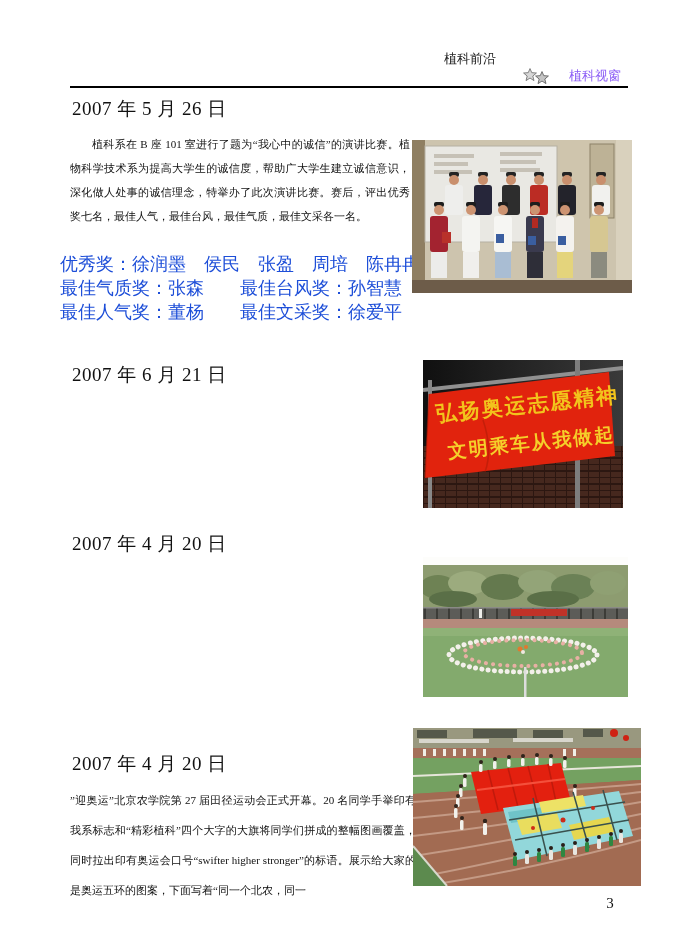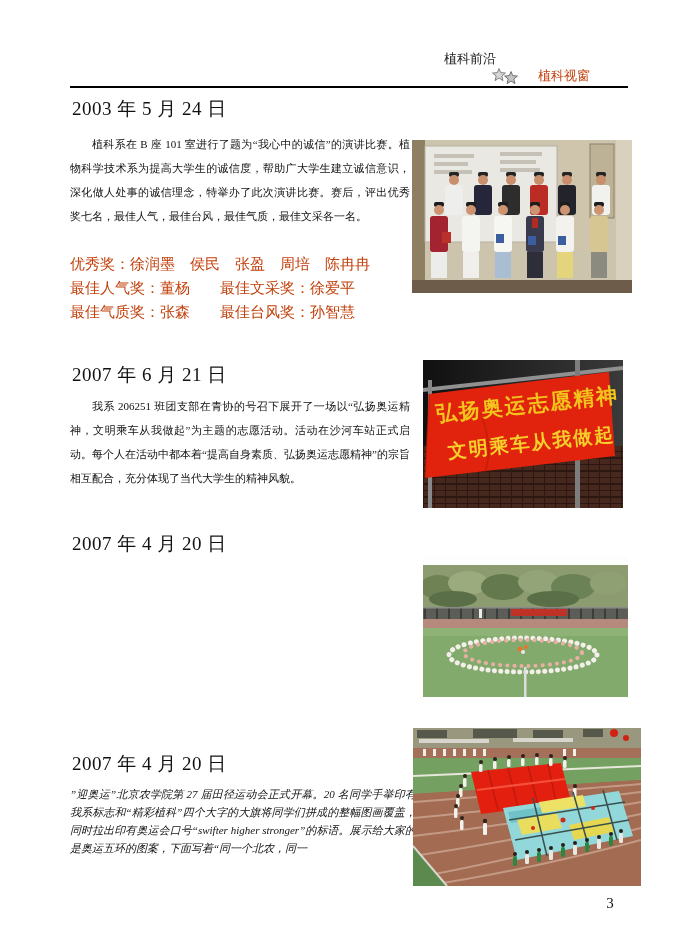--- a/index.html
+++ b/index.html
@@ -1,34 +1,34 @@
 <!DOCTYPE html>
 <html><head>
 <meta charset="utf-8">
 <style>
   html,body{margin:0;padding:0;background:#fff;}
   .page{position:relative;width:694px;height:931px;background:#ffffff;overflow:hidden;
         font-family:"Liberation Serif","DejaVu Serif",serif;color:#1a1a1a;}
   
   .hdr-top{position:absolute;left:444px;top:50px;width:140px;text-align:left;
            font-family:"Liberation Sans","DejaVu Sans",sans-serif;font-size:13px;color:#222;}
-  .hdr-bot{position:absolute;left:492px;top:67px;width:160px;
-           font-family:"Liberation Sans","DejaVu Sans",sans-serif;font-size:13px;color:#c2410c;
+  .hdr-bot{position:absolute;left:523px;top:67px;width:160px;
+           font-family:"Liberation Sans","DejaVu Sans",sans-serif;font-size:13px;color:#8b5cf6;
            display:flex;align-items:center;}
   .hdr-bot .stars{display:inline-flex;margin-right:20px;}
   .hdr-bot .stars svg{display:block;}
   .rule{position:absolute;left:70px;top:86px;width:558px;border-top:2px solid #000;}
   
   .date{position:absolute;left:72px;font-size:19px;letter-spacing:0.5px;color:#111;}
   
   .para{position:absolute;left:70px;width:340px;font-size:11px;line-height:24px;
         text-align:justify;text-indent:2em;color:#111;}
   .para.tight{line-height:21px;width:346px;}
-  .para.noindent{text-indent:0;line-height:18px;width:346px;font-style:italic;}
-  .awards{position:absolute;left:70px;width:560px;font-size:15px;line-height:24px;color:#c2410c;}
+  .para.noindent{text-indent:0;line-height:30px;width:346px;}
+  .awards{position:absolute;left:60px;width:560px;font-size:18px;line-height:24px;color:#1d4ed8;}
   .awards div{white-space:pre-wrap;}
   
   .photo{position:absolute;overflow:hidden;}
   .photo svg{display:block;}
   .pagenum{position:absolute;left:598px;top:895px;width:24px;text-align:center;
            font-size:15px;color:#111;}
 </style>
 </head>
 <body>
 
@@ -41,26 +41,26 @@
           <polygon points="6,0.5 7.5,4 11.5,4.3 8.4,6.9 9.4,10.8 6,8.6 2.6,10.8 3.6,6.9 0.5,4.3 4.5,4" fill="#d7d7d7" stroke="#777" stroke-width="0.8"></polygon>
         </svg>
       <svg width="14" height="14" viewBox="0 0 12 12" style="margin-left:-2px;margin-top:3px;">
           <polygon points="6,0.5 7.5,4 11.5,4.3 8.4,6.9 9.4,10.8 6,8.6 2.6,10.8 3.6,6.9 0.5,4.3 4.5,4" fill="#c4c4c4" stroke="#666" stroke-width="0.8"></polygon>
         </svg>
     </span>
     <span>植科视窗</span>
   </div>
   <div class="rule"></div>
 
-  <div class="date" style="top:96px;">2003 年 5 月 24 日</div>
+  <div class="date" style="top:96px;">2007 年 5 月 26 日</div>
   <div class="para" style="top:132px;">植科系在 B 座 101 室进行了题为“我心中的诚信”的演讲比赛。植物科学技术系为提高大学生的诚信度，帮助广大学生建立诚信意识，深化做人处事的诚信理念，特举办了此次演讲比赛。赛后，评出优秀奖七名，最佳人气，最佳台风，最佳气质，最佳文采各一名。</div>
   <div class="awards" style="top:252px;">
     <div>优秀奖：徐润墨　侯民　张盈　周培　陈冉冉</div>
+    <div>最佳气质奖：张森　　最佳台风奖：孙智慧</div>
     <div>最佳人气奖：董杨　　最佳文采奖：徐爱平</div>
-    <div>最佳气质奖：张森　　最佳台风奖：孙智慧</div>
   </div>
 
   <div class="photo" style="left:412px;top:140px;width:220px;height:153px;">
     <svg width="220" height="153" viewBox="0 0 220 153">
       <rect width="220" height="153" fill="#cdc4ae"></rect>
       <rect x="0" width="13" height="153" fill="#8f7f62"></rect>
       <rect x="13" y="6" width="132" height="96" fill="#e9e8e3" stroke="#b5b0a2"></rect>
       <g fill="#c6c1b6">
         <rect x="22" y="14" width="40" height="4"></rect>
           <rect x="22" y="22" width="34" height="4"></rect>
@@ -125,21 +125,20 @@
       <g>
         <rect x="30" y="92" width="9" height="11" fill="#b8312a"></rect>
         <rect x="84" y="94" width="8" height="9" fill="#3a5ea0"></rect>
         <rect x="116" y="96" width="8" height="9" fill="#3a5ea0"></rect>
         <rect x="146" y="96" width="8" height="9" fill="#3a5ea0"></rect>
       </g>
     </svg>
   </div>
 
   <div class="date" style="top:362px;">2007 年 6 月 21 日</div>
-  <div class="para" style="top:394px;">我系 206251 班团支部在青协的号召下展开了一场以“弘扬奥运精神，文明乘车从我做起”为主题的志愿活动。活动在沙河车站正式启动。每个人在活动中都本着“提高自身素质、弘扬奥运志愿精神”的宗旨相互配合，充分体现了当代大学生的精神风貌。</div>
 
   <div class="photo" style="left:423px;top:360px;width:200px;height:148px;">
     <svg width="200" height="148" viewBox="0 0 200 148">
       <defs>
         <pattern id="fence" width="11" height="13" patternUnits="userSpaceOnUse">
           <rect width="11" height="13" fill="#46281e"></rect>
           <path d="M0,0 V13 M0,0 H11 M0,7 H11" stroke="#2c1711" stroke-width="2" fill="none"></path>
         </pattern>
         <linearGradient id="darkbg" x1="0" y1="0" x2="1" y2="0">
           <stop offset="0" stop-color="#101010"></stop>

